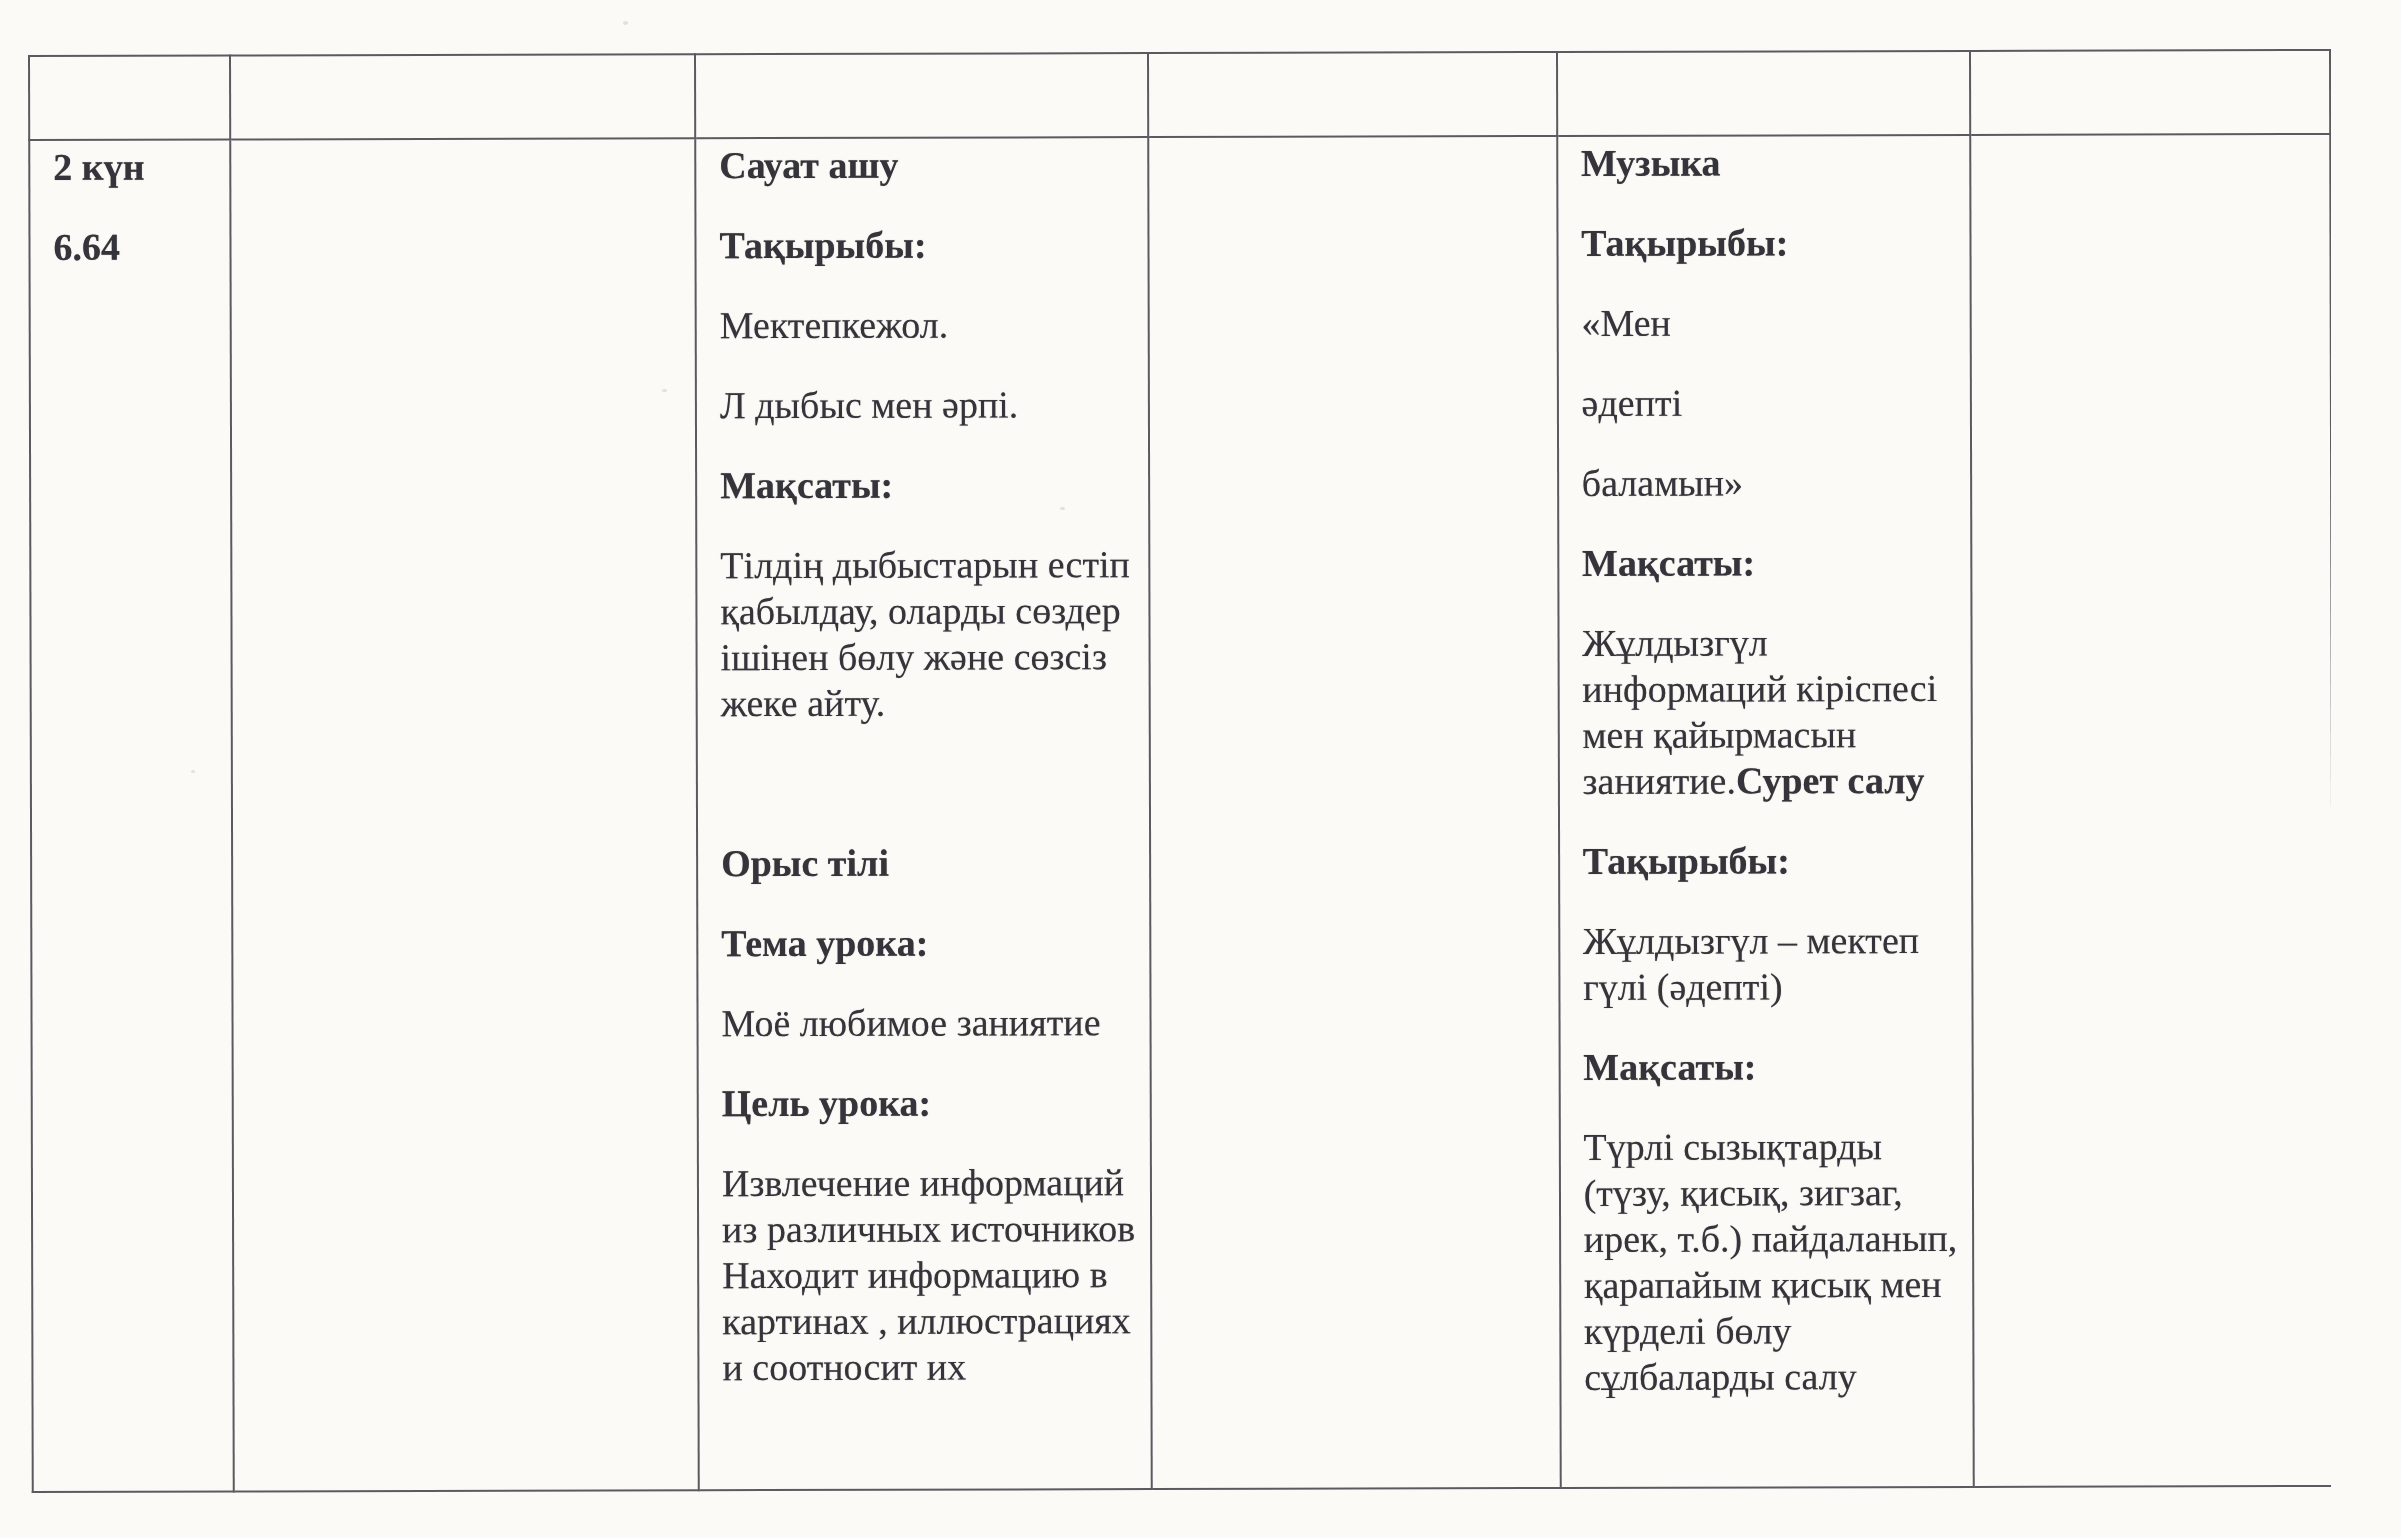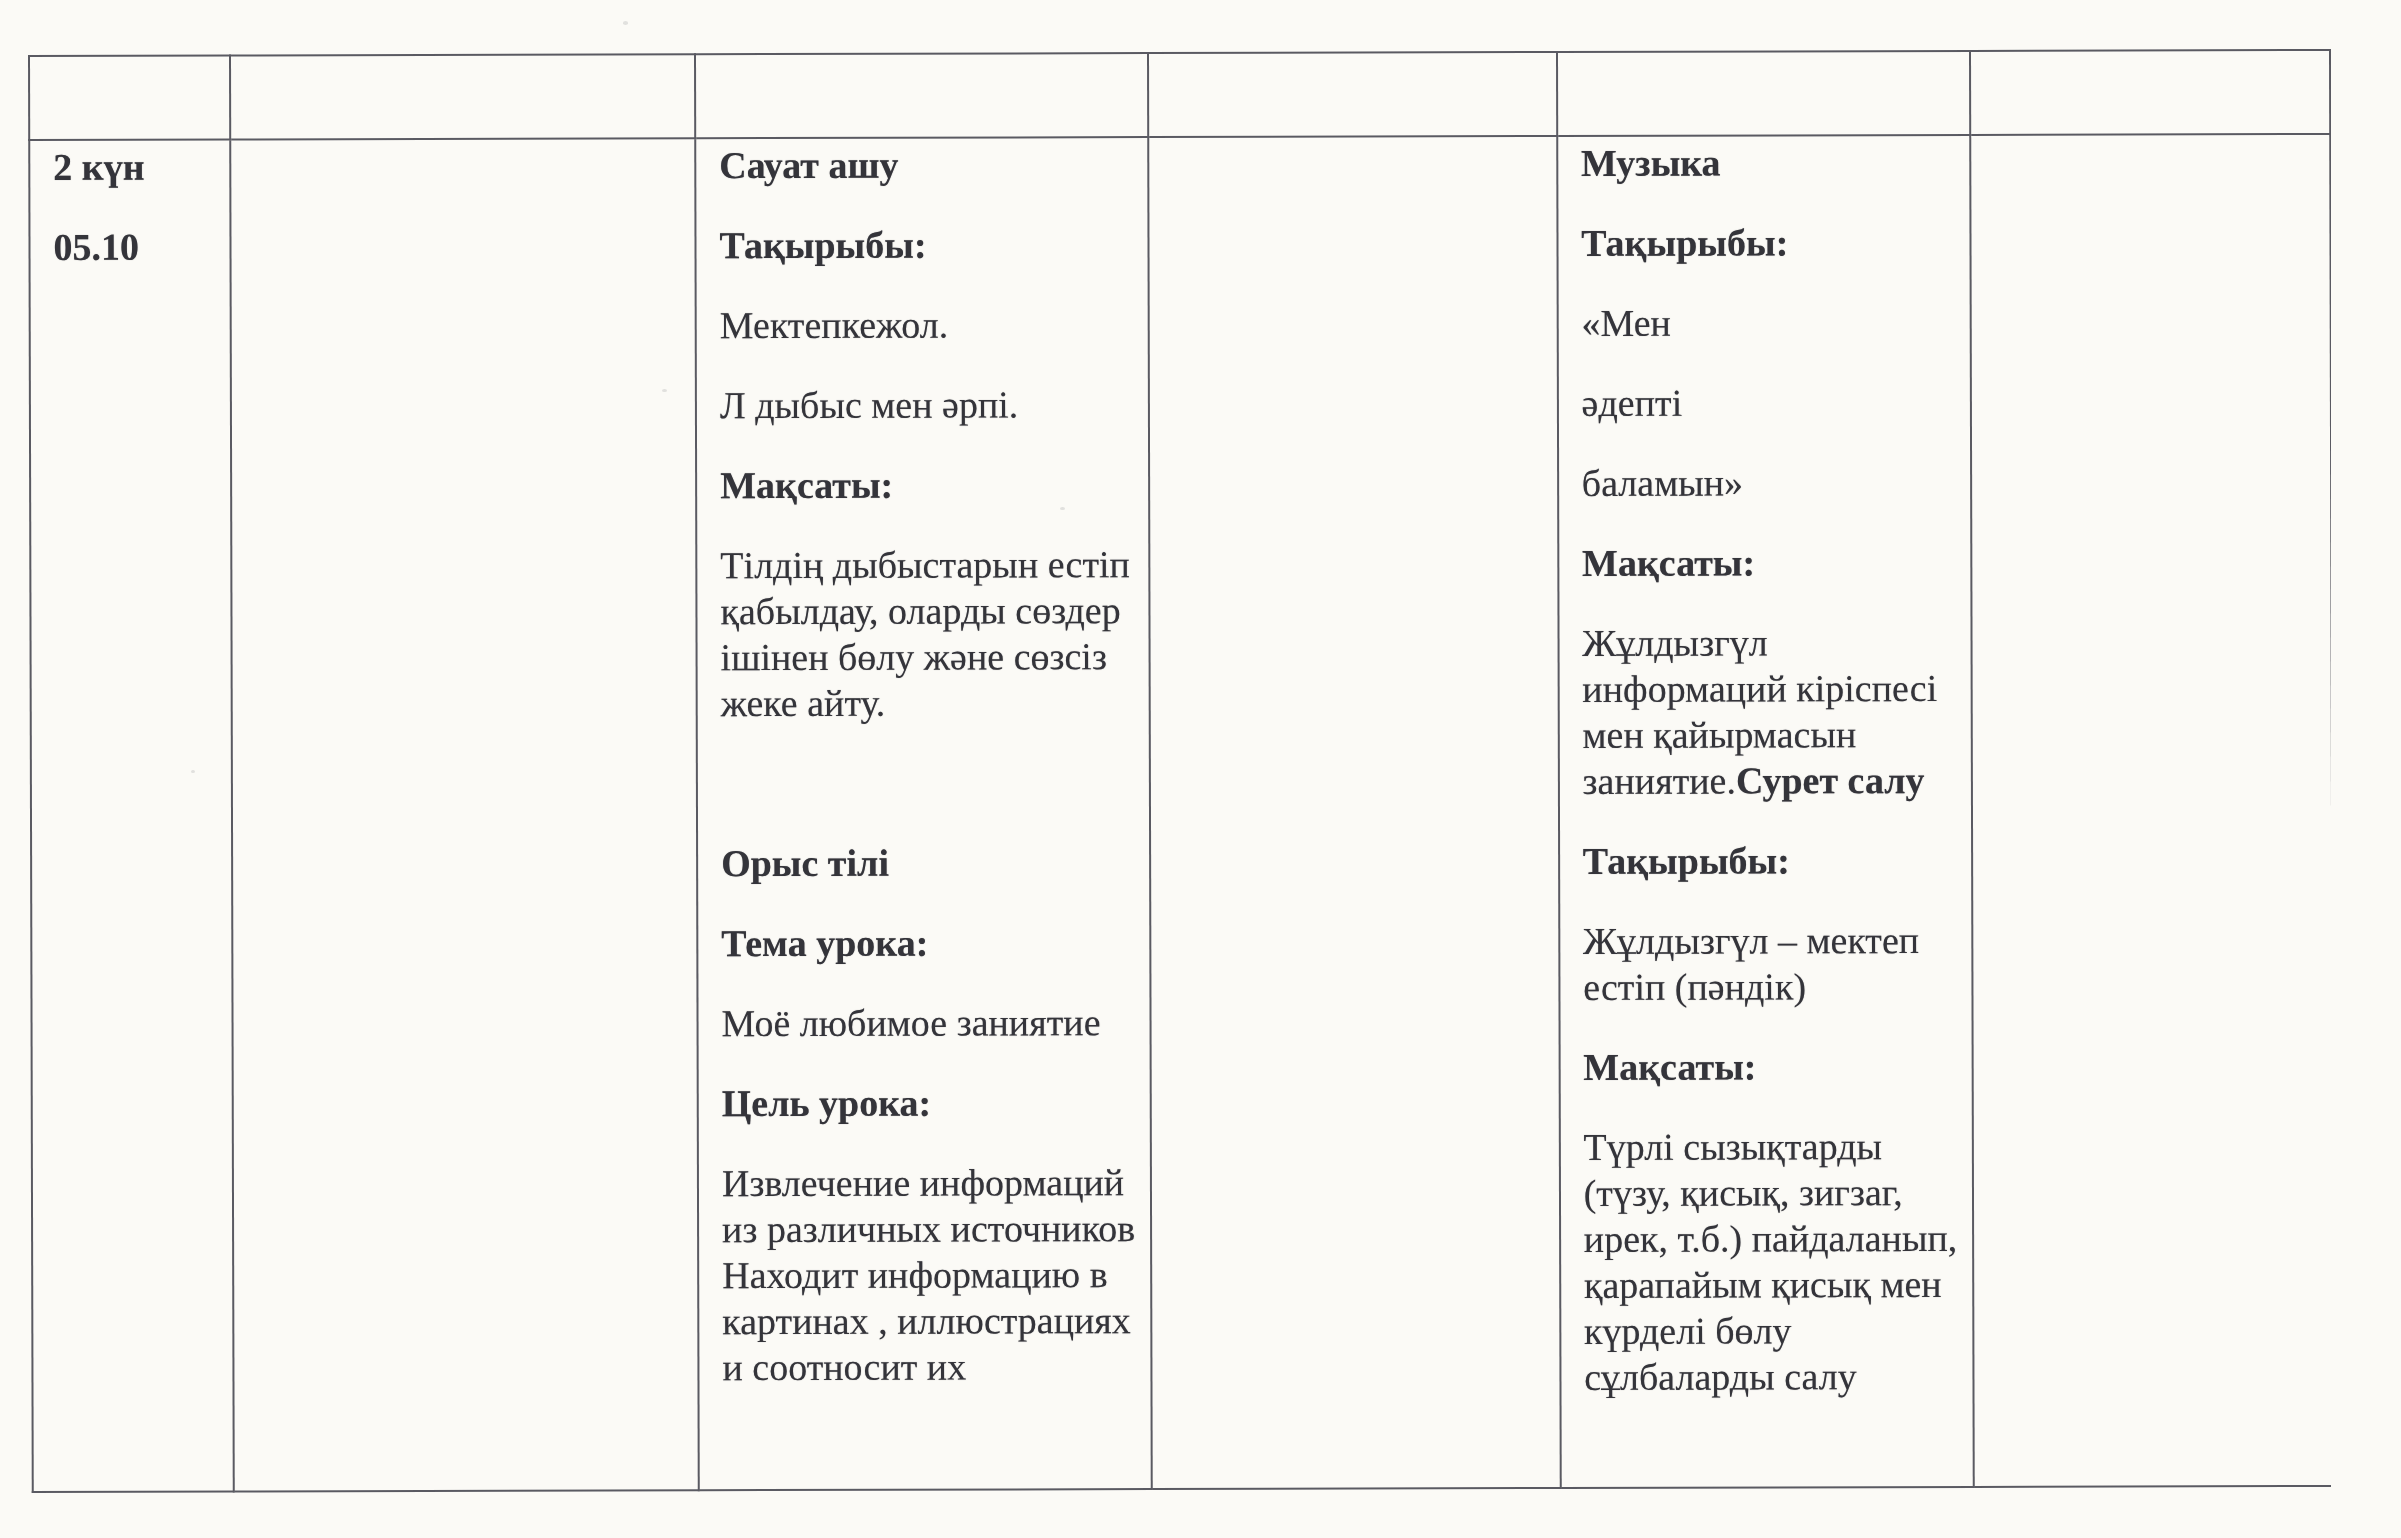--- a/index.html
+++ b/index.html
@@ -69,21 +69,21 @@
         <td></td>
         <td></td>
         <td></td>
       </tr>
       <tr class="bodyrow">
         <td class="daycol">
             <div class="block bold">
               <div class="line">2 күн</div>
             </div>
             <div class="block bold">
-              <div class="line">05.10</div>
+              <div class="line">6.64</div>
             </div>
           </td>
         <td></td>
         <td>
             <div class="block bold">
               <div class="line">Сауат ашу</div>
             </div>
             <div class="block bold">
               <div class="line">Тақырыбы:</div>
             </div>
@@ -149,21 +149,21 @@
               <div class="line">Жұлдызгүл</div>
               <div class="line">информаций кіріспесі</div>
               <div class="line">мен қайырмасын</div>
               <div class="line"><span>заниятие.</span><span class="bold">Сурет салу</span></div>
             </div>
             <div class="block bold">
               <div class="line">Тақырыбы:</div>
             </div>
             <div class="block">
               <div class="line">Жұлдызгүл – мектеп</div>
-              <div class="line">естіп (пәндік)</div>
+              <div class="line">гүлі (әдепті)</div>
             </div>
             <div class="block bold">
               <div class="line">Мақсаты:</div>
             </div>
             <div class="block">
               <div class="line">Түрлі сызықтарды</div>
               <div class="line">(түзу, қисық, зигзаг,</div>
               <div class="line">ирек, т.б.) пайдаланып,</div>
               <div class="line">қарапайым қисық мен</div>
               <div class="line">күрделі бөлу</div>

